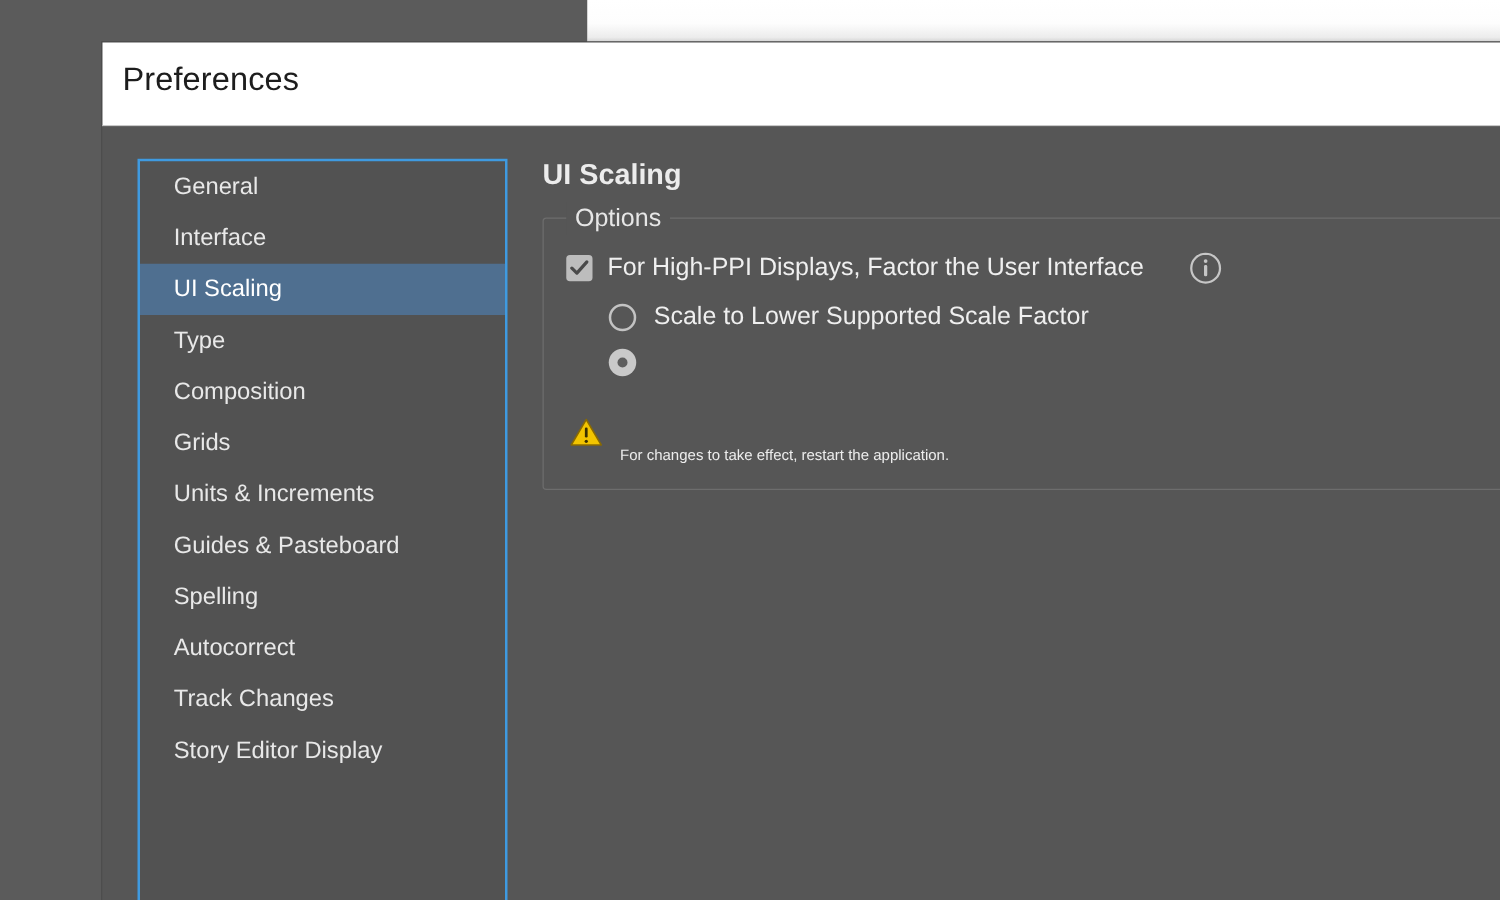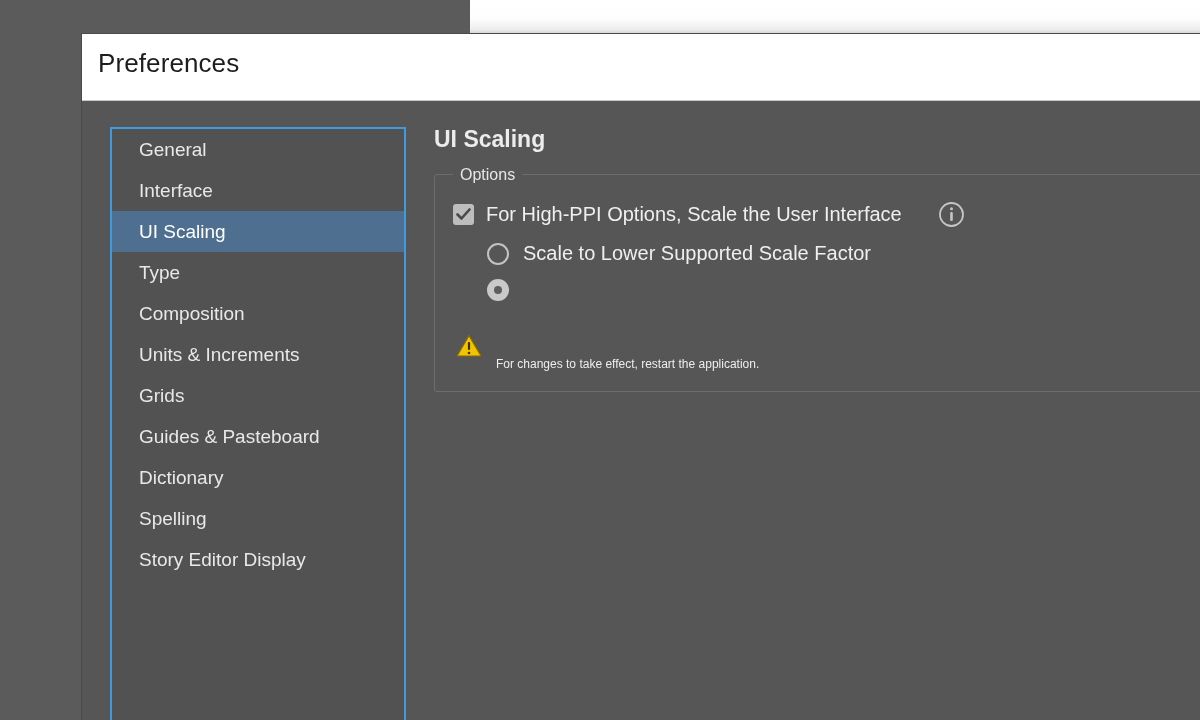--- a/index.html
+++ b/index.html
@@ -126,21 +126,21 @@
     padding: 26px 18px 20px 18px;
     box-sizing: border-box;
     background: #565656;
   }
   .groupbox-legend {
     position: absolute;
     top: -13px;
     left: 18px;
     padding: 0 7px;
     background: #565656;
-    font-size: 16px;
+    font-size: 20px;
     color: #e6e6e6;
     line-height: 26px;
   }
 
   .row {
     display: flex;
     align-items: center;
     margin-bottom: 14px;
   }
   .row:last-child { margin-bottom: 0; }
@@ -223,42 +223,43 @@
     </div>
 
     <div class="dialog-body">
 
       <div class="sidebar" id="sidebar">
           <div class="sidebar-item"><span>General</span></div>
           <div class="sidebar-item"><span>Interface</span></div>
           <div class="sidebar-item selected"><span>UI Scaling</span></div>
           <div class="sidebar-item"><span>Type</span></div>
           <div class="sidebar-item"><span>Composition</span></div>
+          <div class="sidebar-item"><span>Grids</span></div>
           <div class="sidebar-item"><span>Units &amp; Increments</span></div>
-          <div class="sidebar-item"><span>Grids</span></div>
           <div class="sidebar-item"><span>Guides &amp; Pasteboard</span></div>
-          <div class="sidebar-item"><span>Dictionary</span></div>
           <div class="sidebar-item"><span>Spelling</span></div>
+          <div class="sidebar-item"><span>Autocorrect</span></div>
+          <div class="sidebar-item"><span>Track Changes</span></div>
           <div class="sidebar-item"><span>Story Editor Display</span></div>
         </div>
 
       <div class="pane">
 
         <h1 class="pane-title">UI Scaling</h1>
 
         <div class="groupbox">
           <div class="groupbox-legend">Options</div>
 
           <div class="row">
             <span class="checkbox">
               <svg width="15" height="15" viewBox="0 0 15 15" aria-hidden="true">
                 <path d="M1.5 7.5 L5.5 11.5 L13.5 2.5" fill="none" stroke="#4a4a4a" stroke-width="2.6" stroke-linecap="round" stroke-linejoin="round"></path>
               </svg>
             </span>
-            <span class="row-label">For High-PPI Options, Scale the User Interface</span>
+            <span class="row-label">For High-PPI Displays, Factor the User Interface</span>
             <span class="info-icon">
               <svg width="27" height="27" viewBox="0 0 27 27" aria-hidden="true">
                 <circle cx="13.5" cy="13.5" r="11.5" fill="none" stroke="#c6c6c6" stroke-width="1.8"></circle>
                 <circle cx="13.5" cy="7.8" r="1.5" fill="#c6c6c6"></circle>
                 <rect x="12.2" y="11" width="2.6" height="9" rx="1.1" fill="#c6c6c6"></rect>
               </svg>
             </span>
           </div>
 
           <div class="row radio-row">

